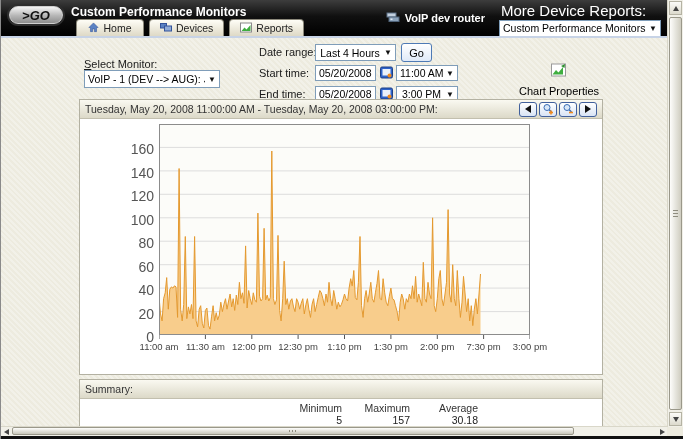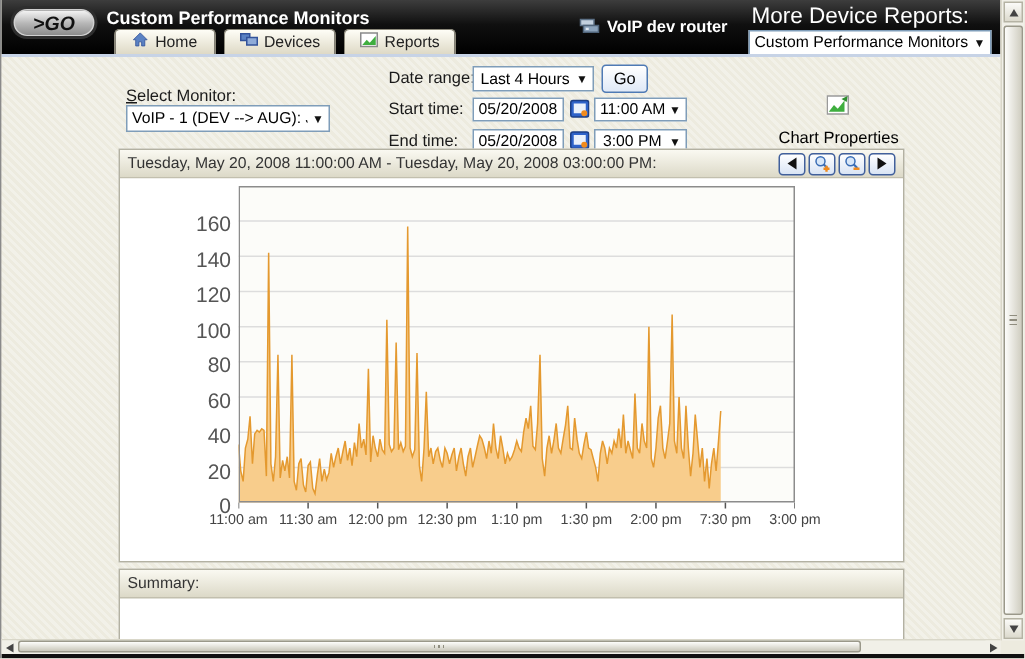--- a/index.html
+++ b/index.html
@@ -280,20 +280,28 @@
         <span class="xlabel" style="left: 357.25px; top: 222px;">2:00 pm</span>
         <span class="xlabel" style="left: 403.625px; top: 222px;">7:30 pm</span>
         <span class="xlabel" style="left: 450px; top: 222px;">3:00 pm</span>
       </div>
     </div>
 
     <div class="panel summary-panel">
       <div class="panel-hd">
         <span>Summary:</span>
       </div>
+      <div class="summary-body">
+        <span class="hd">Minimum</span>
+        <span class="hd">Maximum</span>
+        <span class="hd">Average</span>
+        <span>5</span>
+        <span>157</span>
+        <span>30.18</span>
+      </div>
     </div>
   </div>
 
   <div class="vscroll">
     <div class="vs-btn vs-up">
         <span class="tri-up"></span>
       </div>
     <div class="vs-thumb"></div>
     <div class="vs-btn vs-dn">
         <span class="tri-dn"></span>

